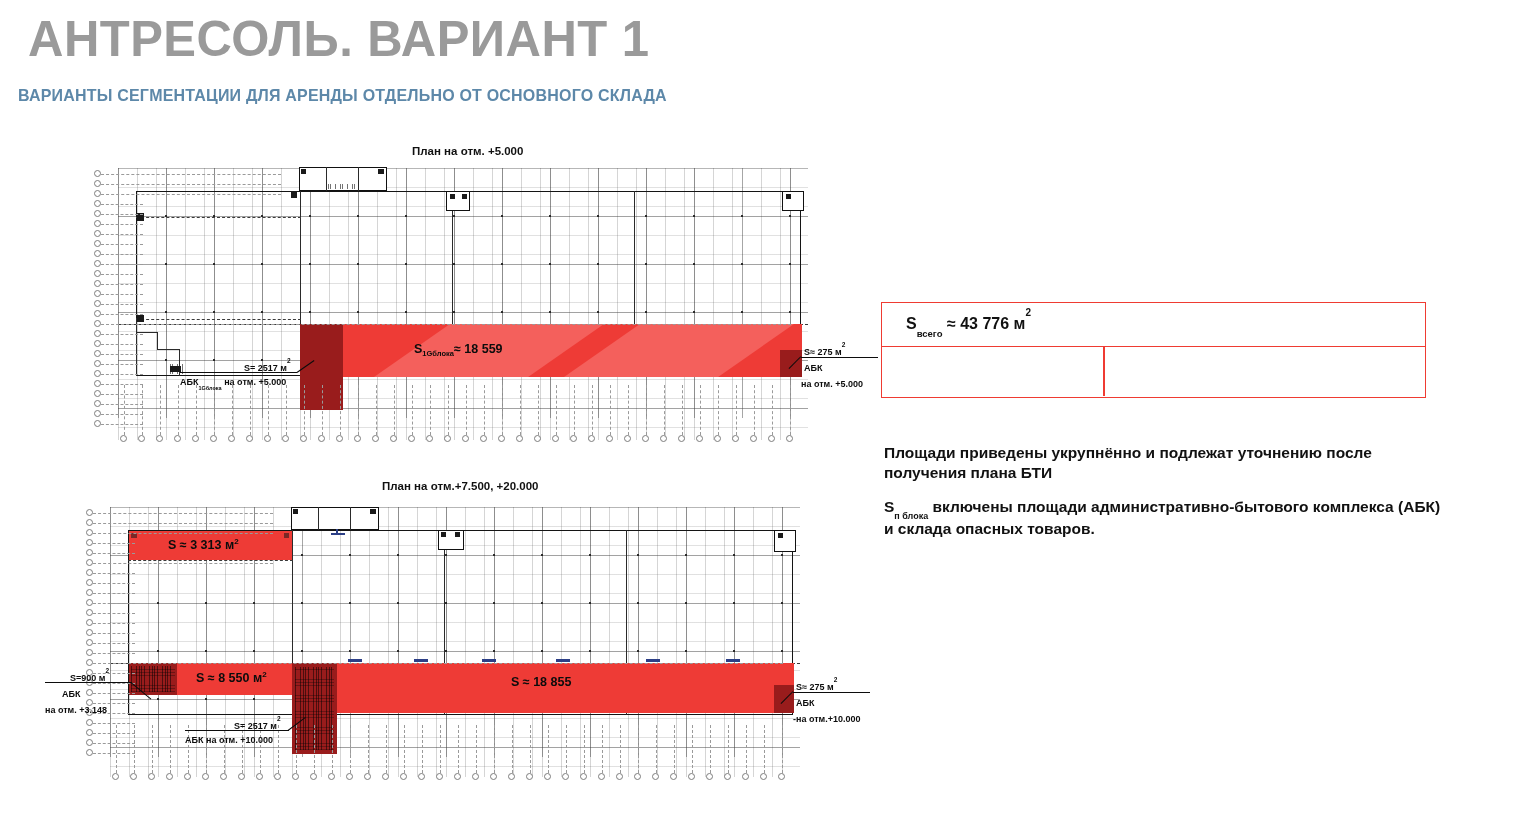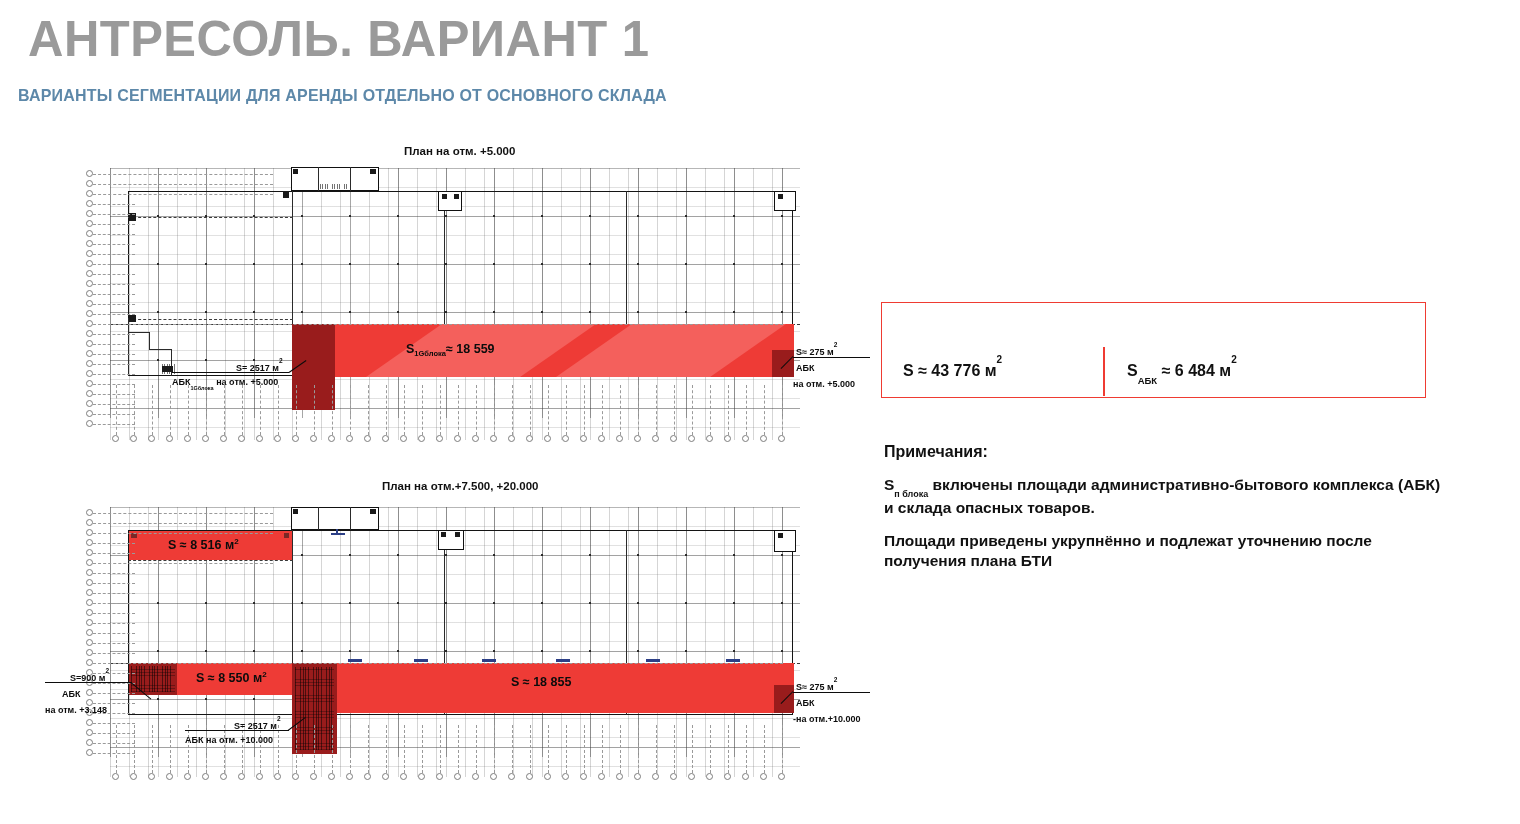--- a/index.html
+++ b/index.html
@@ -121,21 +121,21 @@
   .note sub{font-size:9px;position:relative;top:3px;font-weight:bold;}
 </style>
 </head>
 <body>
 
 <div id="header">
   <div id="title">АНТРЕСОЛЬ. ВАРИАНТ 1</div>
   <div id="subtitle">ВАРИАНТЫ СЕГМЕНТАЦИИ ДЛЯ АРЕНДЫ ОТДЕЛЬНО ОТ ОСНОВНОГО СКЛАДА</div>
 </div>
 
-<div class="plan" id="plan-top" style="left:0px;top:140px;width:880px;height:310px;">
+<div class="plan" id="plan-top" style="left:8px;top:140px;width:880px;height:310px;">
 
   <div class="plan-title" style="left:404px;top:5px;">План на отм. +5.000</div>
 
   <div class="canvas" style="left:86px;top:20px;width:715px;height:290px;">
 
     <div class="fine-grid" style="left:24px;top:8px;width:690px;height:272px;opacity:.85;"></div>
     <div class="coarse-grid" style="left:24px;top:8px;width:690px;height:250px;opacity:.75;"></div>
     <div class="col-dots" style="left:48px;top:32px;width:660px;height:215px;opacity:.9;"></div>
 
     <div class="outline" style="left:42px;top:31px;width:665px;height:185px;"></div>
@@ -374,21 +374,21 @@
     <div class="detail-box" style="left:688px;top:35px;width:22px;height:22px;"></div>
     <div class="detail-fill" style="left:692px;top:38px;width:5px;height:5px;"></div>
     <div class="detail-box" style="left:352px;top:35px;width:26px;height:20px;"></div>
     <div class="detail-fill" style="left:355px;top:37px;width:5px;height:5px;"></div>
     <div class="detail-fill" style="left:369px;top:37px;width:5px;height:5px;"></div>
 
     <div class="zone zone-red" style="left:43px;top:36px;width:163px;height:29px;"></div>
     <div class="detail-fill" style="left:45px;top:38px;width:6px;height:5px;opacity:.55;"></div>
     <div class="detail-fill" style="left:198px;top:38px;width:5px;height:5px;opacity:.55;"></div>
     <div class="zone-label" style="left:82px;top:43px;">
-      <span>S ≈ 8 516 м</span><sup>2</sup>
+      <span>S ≈ 3 313 м</span><sup>2</sup>
     </div>
 
     <div class="zone zone-red" style="left:43px;top:168px;width:163px;height:32px;"></div>
     <div class="zone zone-darkred" style="left:43px;top:168px;width:48px;height:32px;"></div>
     <div class="hatch-dark" style="left:45px;top:171px;width:44px;height:26px;"></div>
     <div class="zone-label" style="left:110px;top:176px;">
       <span>S ≈ 8 550 м</span><sup>2</sup>
     </div>
 
     <div class="zone zone-red" style="left:206px;top:168px;width:502px;height:50px;"></div>
@@ -567,32 +567,28 @@
   </div>
   <div class="callout" style="left:796px;top:222px;">
     <span>АБК</span>
   </div>
   <div class="callout" style="left:793px;top:238px;">
     <span>-на отм.+10.000</span>
   </div>
 </div>
 
 <div id="summary-table">
-  <div class="tbl-row" id="tbl-row-bot">
-    <div class="cell" style="left:21px;top:14px;">
-      <span>S</span><sub></sub> <span>≈ 43 776 м</span><sup>2</sup>
-    </div>
-    <div class="cell" style="left:245px;top:14px;">
-      <span>S</span><sub>АБК</sub> <span>≈ 6 484 м</span><sup>2</sup>
+  <div class="tbl-row" id="tbl-row-top">
+    <div class="cell" style="left:24px;top:11px;">
+      <span>S</span><sub>всего</sub> <span>≈  43 776  м</span><sup>2</sup>
     </div>
   </div>
   <div id="tbl-divider"></div>
 </div>
 
 <div id="notes">
-  <div id="notes-title">Примечания:</div>
+  <div class="note">
+    <span>Площади приведены укрупнённо и подлежат уточнению после получения плана БТИ</span>
+  </div>
   <div class="note">
     <span>S</span><sub>п блока</sub><span> включены площади административно-бытового комплекса (АБК) и склада опасных товаров.</span>
   </div>
-  <div class="note">
-    <span>Площади приведены укрупнённо и подлежат уточнению после получения плана БТИ</span>
-  </div>
 </div>
 
 </body></html>

